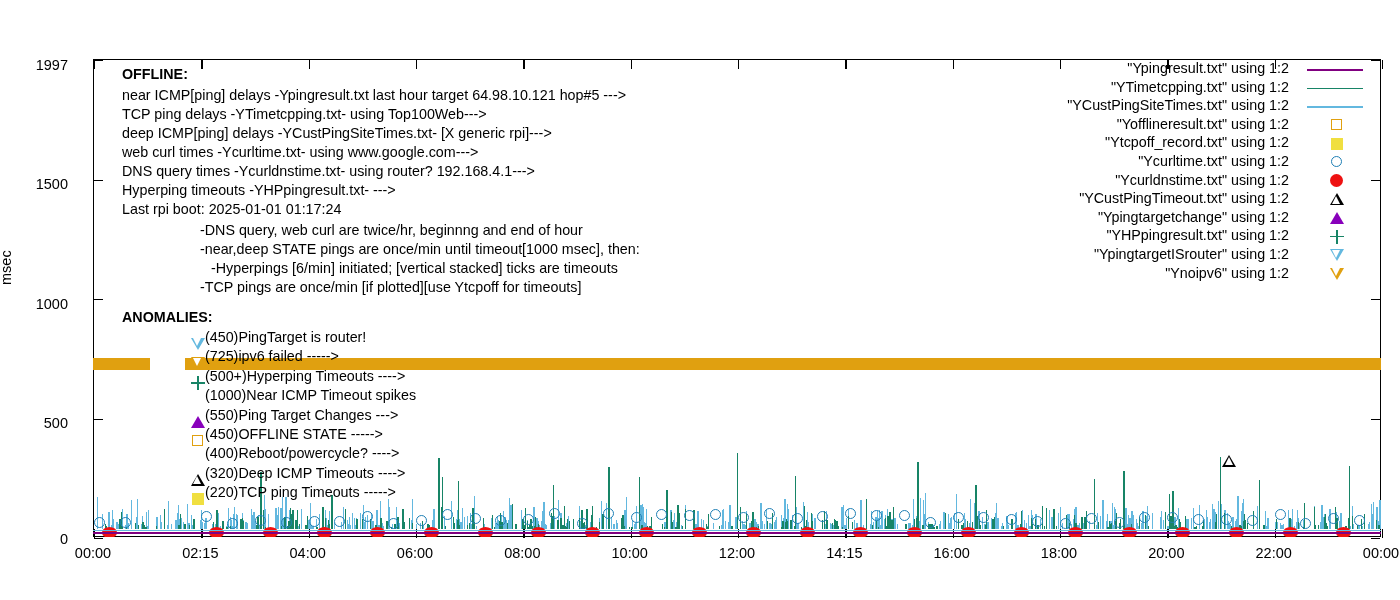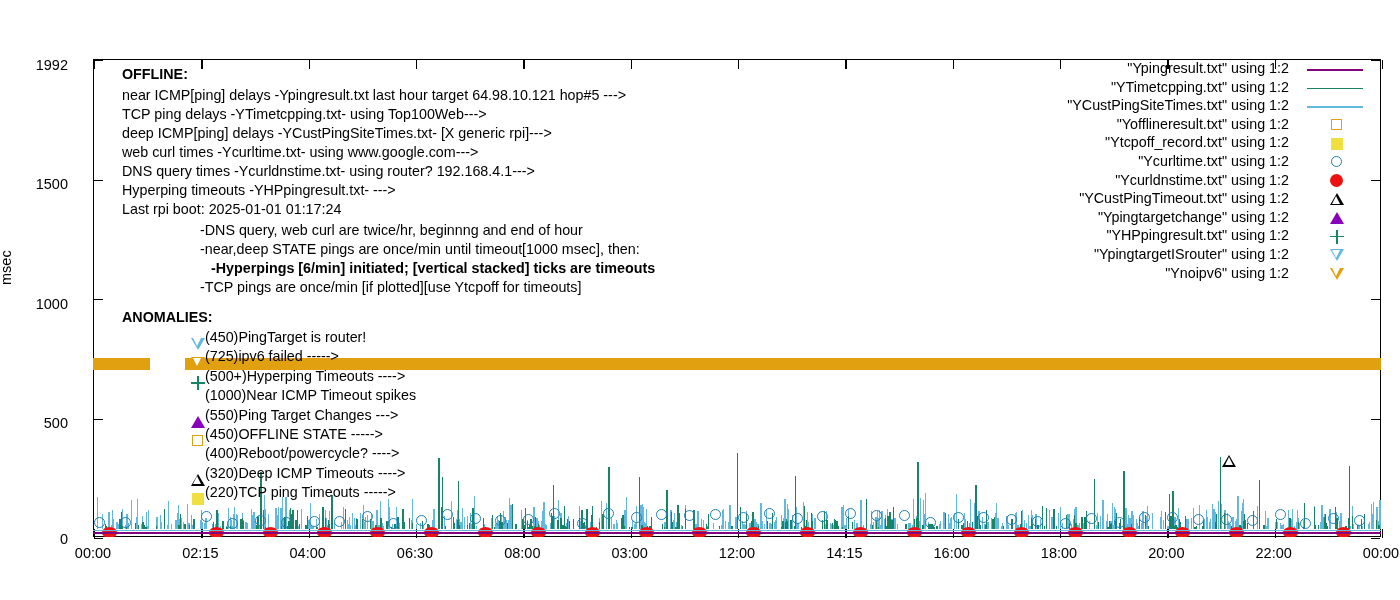--- a/index.html
+++ b/index.html
@@ -85,21 +85,21 @@
   .baseline{position:absolute;height:2px;}
 </style>
 </head>
 <body>
 
 <div id="stage">
 
 
   <div class="ylabel">msec</div>
 
-  <div class="ytlab" style="left:8px;top:66px;">1992</div>
+  <div class="ytlab" style="left:8px;top:66px;">1997</div>
   <div class="ytlab" style="left:8px;top:185px;">1500</div>
   <div class="ytlab" style="left:8px;top:305px;">1000</div>
   <div class="ytlab" style="left:8px;top:424px;">500</div>
   <div class="ytlab" style="left:8px;top:540px;">0</div>
 
   <div id="frame">
       <div class="tick" style="left: 0px; top: 0px; width: 9px; height: 1.3px;"></div>
       <div class="tick" style="right: 0px; top: 0px; width: 9px; height: 1.3px;"></div>
       <div class="tick" style="left: 0px; top: 119.5px; width: 9px; height: 1.3px;"></div>
       <div class="tick" style="right: 0px; top: 119.5px; width: 9px; height: 1.3px;"></div>
@@ -1188,23 +1188,23 @@
       <div class="baseline" style="left: 0px; top: 471px; width: 1288px; height: 1.4px; background: rgb(99, 184, 223);"></div>
       <div style="position: absolute; left: 1136.12px; top: 401.52px; width: 0px; height: 0px;">
         <div class="mk mk-tri-up-open"></div>
       </div>
     </div>
 
   <div id="xticks">
       <div class="xtlab" style="left: 93px;">00:00</div>
       <div class="xtlab" style="left: 200.333px;">02:15</div>
       <div class="xtlab" style="left: 307.667px;">04:00</div>
-      <div class="xtlab" style="left: 415px;">06:30</div>
+      <div class="xtlab" style="left: 415px;">06:00</div>
       <div class="xtlab" style="left: 522.333px;">08:00</div>
-      <div class="xtlab" style="left: 629.667px;">03:00</div>
+      <div class="xtlab" style="left: 629.667px;">10:00</div>
       <div class="xtlab" style="left: 737px;">12:00</div>
       <div class="xtlab" style="left: 844.333px;">14:15</div>
       <div class="xtlab" style="left: 951.667px;">16:00</div>
       <div class="xtlab" style="left: 1059px;">18:00</div>
       <div class="xtlab" style="left: 1166.33px;">20:00</div>
       <div class="xtlab" style="left: 1273.67px;">22:00</div>
       <div class="xtlab" style="left: 1381px;">00:00</div>
     </div>
 
 
@@ -1212,21 +1212,21 @@
     <div class="annot bold" style="left:122px;top:65px;">OFFLINE:</div>
     <div class="annot" style="left:122px;top:86px;">near ICMP[ping] delays -Ypingresult.txt last hour target 64.98.10.121 hop#5 ---&gt;</div>
     <div class="annot" style="left:122px;top:105px;">TCP ping delays -YTimetcpping.txt- using Top100Web---&gt;</div>
     <div class="annot" style="left:122px;top:124px;">deep ICMP[ping] delays -YCustPingSiteTimes.txt- [X generic rpi]---&gt;</div>
     <div class="annot" style="left:122px;top:143px;">web curl times -Ycurltime.txt- using www.google.com---&gt;</div>
     <div class="annot" style="left:122px;top:162px;">DNS query times -Ycurldnstime.txt- using router? 192.168.4.1---&gt;</div>
     <div class="annot" style="left:122px;top:181px;">Hyperping timeouts -YHPpingresult.txt- ---&gt;</div>
     <div class="annot" style="left:122px;top:200px;">Last rpi boot: 2025-01-01 01:17:24</div>
     <div class="annot" style="left:200px;top:221px;">-DNS query, web curl are twice/hr, beginnng and end of hour</div>
     <div class="annot" style="left:200px;top:240px;">-near,deep STATE pings are once/min until timeout[1000 msec], then:</div>
-    <div class="annot" style="left:207px;top:259px;font-weight:bold;"> -Hyperpings [6/min] initiated; [vertical stacked] ticks are timeouts</div>
+    <div class="annot" style="left:207px;top:259px;"> -Hyperpings [6/min] initiated; [vertical stacked] ticks are timeouts</div>
     <div class="annot" style="left:200px;top:278px;">-TCP pings are once/min [if plotted][use Ytcpoff for timeouts]</div>
   </div>
 
   <div id="anom-block">
     <div class="annot bold" style="left:122px;top:308px;">ANOMALIES:</div>
     <div id="anom-list">
         <div class="inmk" style="left: 190px; top: 336px;">
           <div class="mk mk-tri-dn-blue"></div>
         </div>
         <div class="annot" style="left: 205px; top: 328px;">(450)PingTarget is router!</div>

